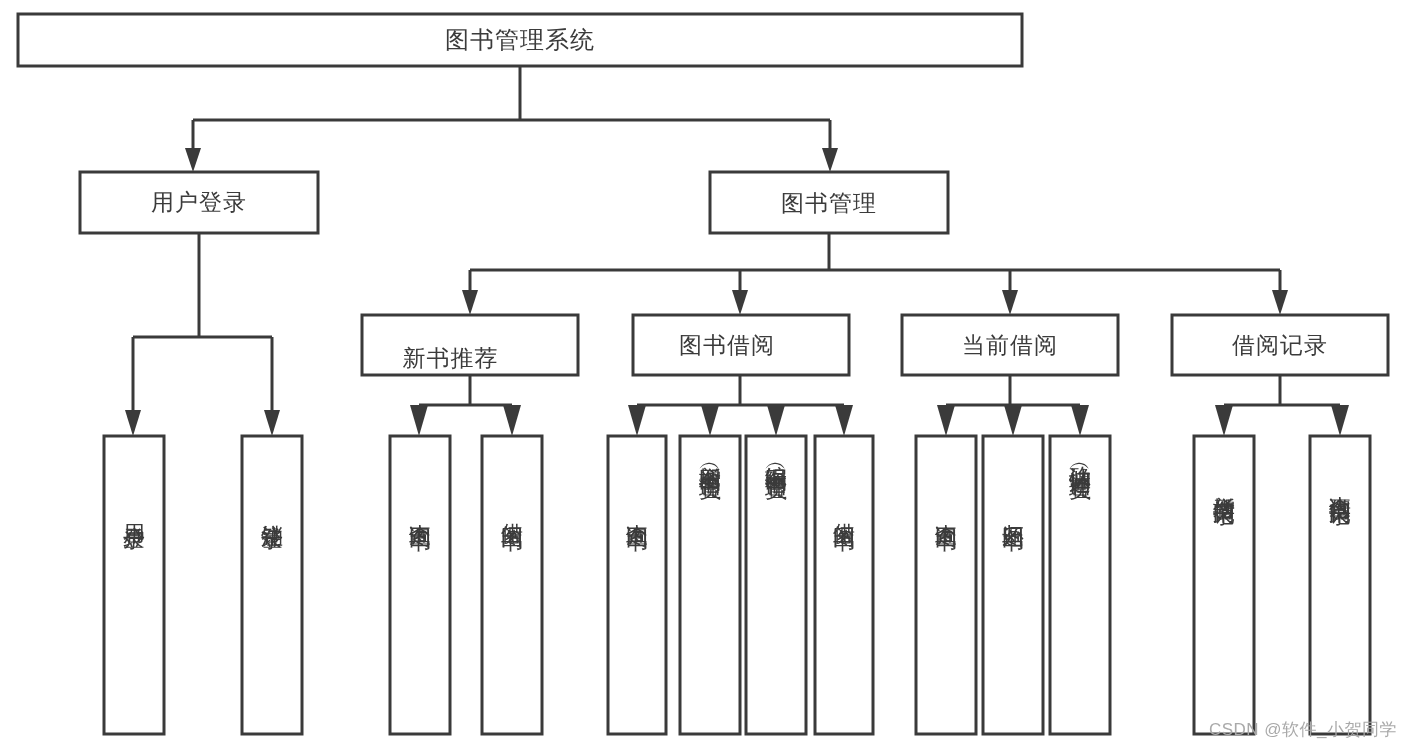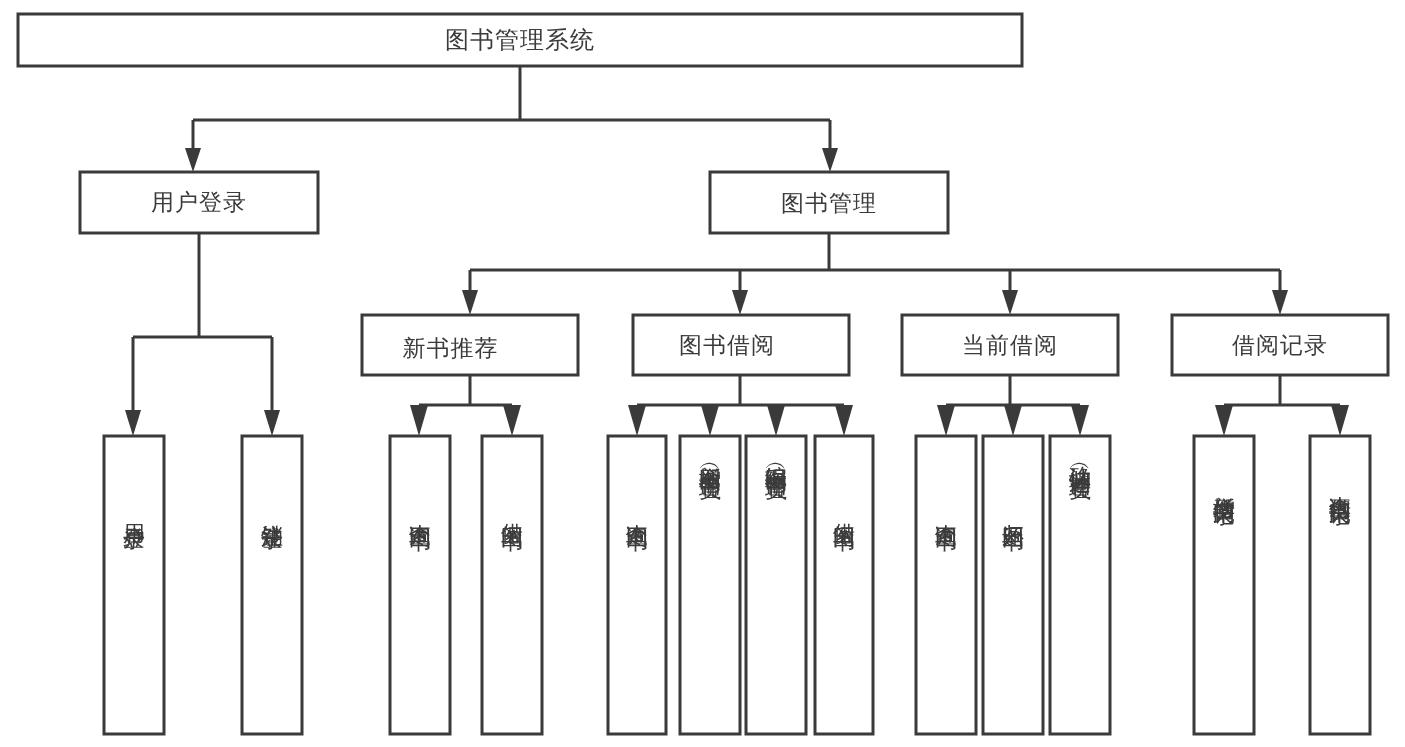--- a/index.html
+++ b/index.html
@@ -185,21 +185,21 @@
     <span class="horiz-text title-text">图书管理系统</span>
   </div>
 
   <div class="horiz-wrap" style="left:80px; top:172px; width:238px; height:61px;">
     <span class="horiz-text">用户登录</span>
   </div>
   <div class="horiz-wrap" style="left:710px; top:172px; width:238px; height:63px;">
     <span class="horiz-text">图书管理</span>
   </div>
 
-  <div class="horiz-wrap" style="left:362px; top:318px; width:177px; height:60px;">
+  <div class="horiz-wrap" style="left:362px; top:328px; width:177px; height:60px;">
     <span class="horiz-text">新书推荐</span>
   </div>
   <div class="horiz-wrap" style="left:633px; top:315px; width:188px; height:60px;">
     <span class="horiz-text">图书借阅</span>
   </div>
   <div class="horiz-wrap" style="left:902px; top:315px; width:216px; height:60px;text-align:right;">
     <span class="horiz-text">当前借阅</span>
   </div>
   <div class="horiz-wrap" style="left:1172px; top:315px; width:216px; height:60px;">
     <span class="horiz-text">借阅记录</span>
@@ -238,14 +238,15 @@
   <div class="vert-wrap" style="left:1050px; top:436px; width:60px; height:298px; padding-top:12px;">
     <span class="vert-text">确认归还（管理员）</span>
   </div>
   <div class="vert-wrap" style="left:1194px; top:436px; width:60px; height:298px; padding-top:42px;">
     <span class="vert-text">新增借阅记录</span>
   </div>
   <div class="vert-wrap" style="left:1310px; top:436px; width:60px; height:298px; padding-top:42px;">
     <span class="vert-text">查询借阅记录</span>
   </div>
 
+  <div id="watermark">CSDN @软件_小贺同学</div>
 
 </div>
 
 </body></html>

